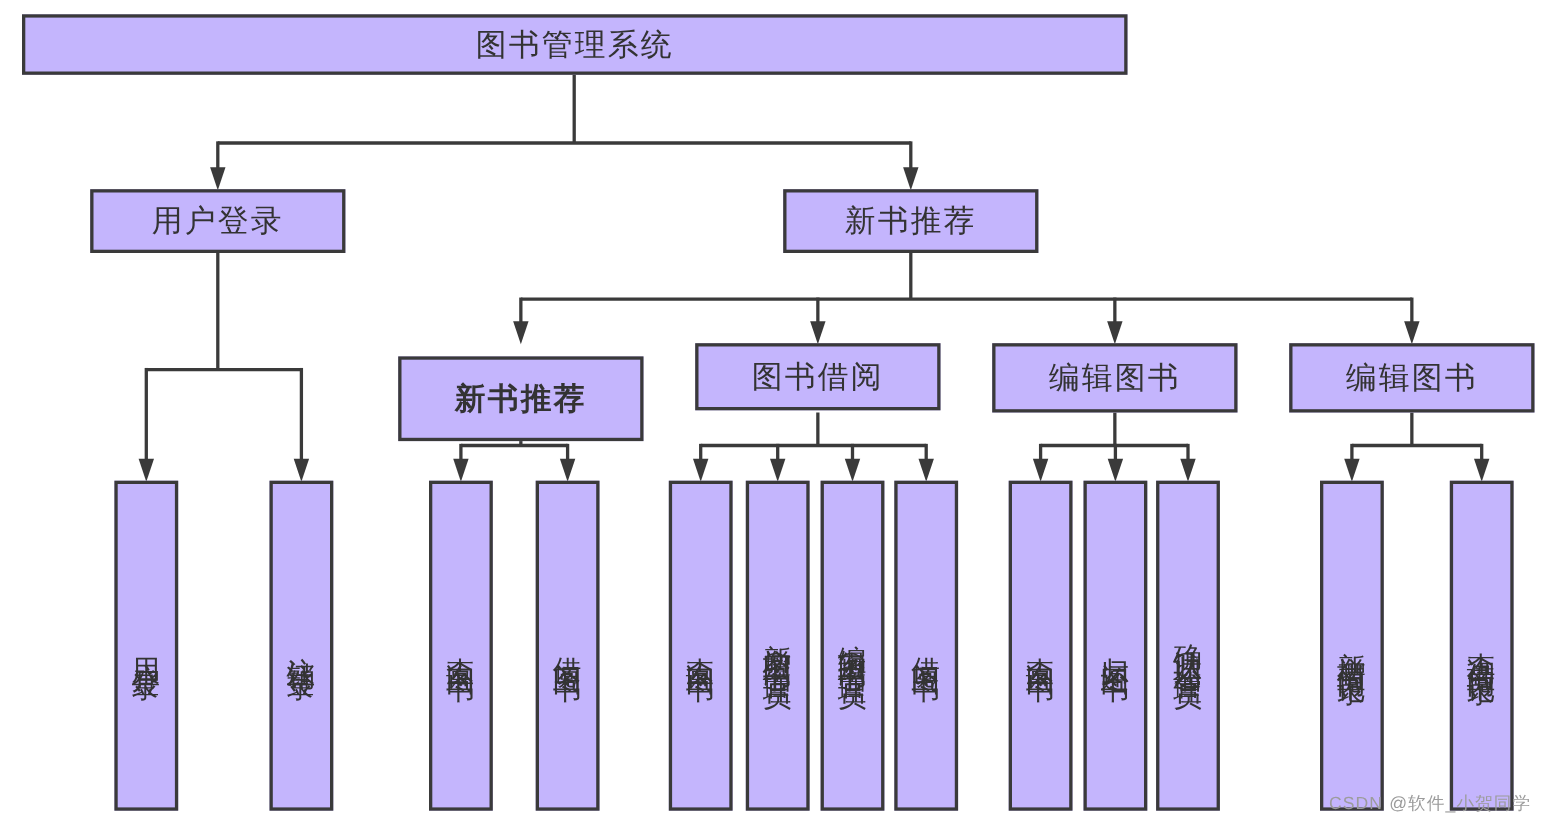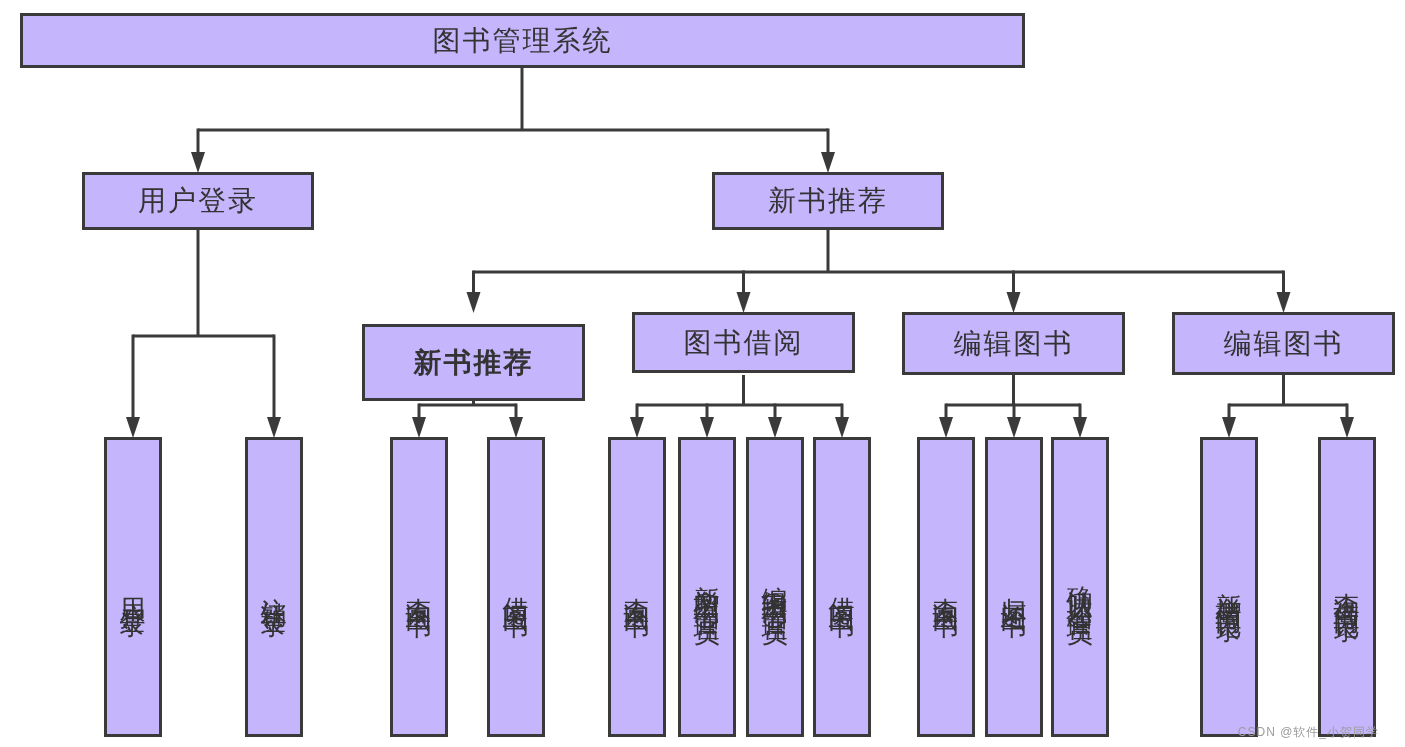--- a/index.html
+++ b/index.html
@@ -44,24 +44,24 @@
   }
   .vbox .vtext{
     writing-mode:vertical-rl;
     text-orientation:mixed;
     font-size:26px;
     letter-spacing:5px;
     line-height:1;
   }
   #watermark{
     position:absolute;
-    right:26px;
+    right:13px;
     bottom:6px;
     z-index:3;
-    font-size:12px;
+    font-size:16px;
     letter-spacing:1px;
     color:var(--wm);
     white-space:nowrap;
   }
 </style>
 </head>
 <body>
 
 <div id="canvas">
 

